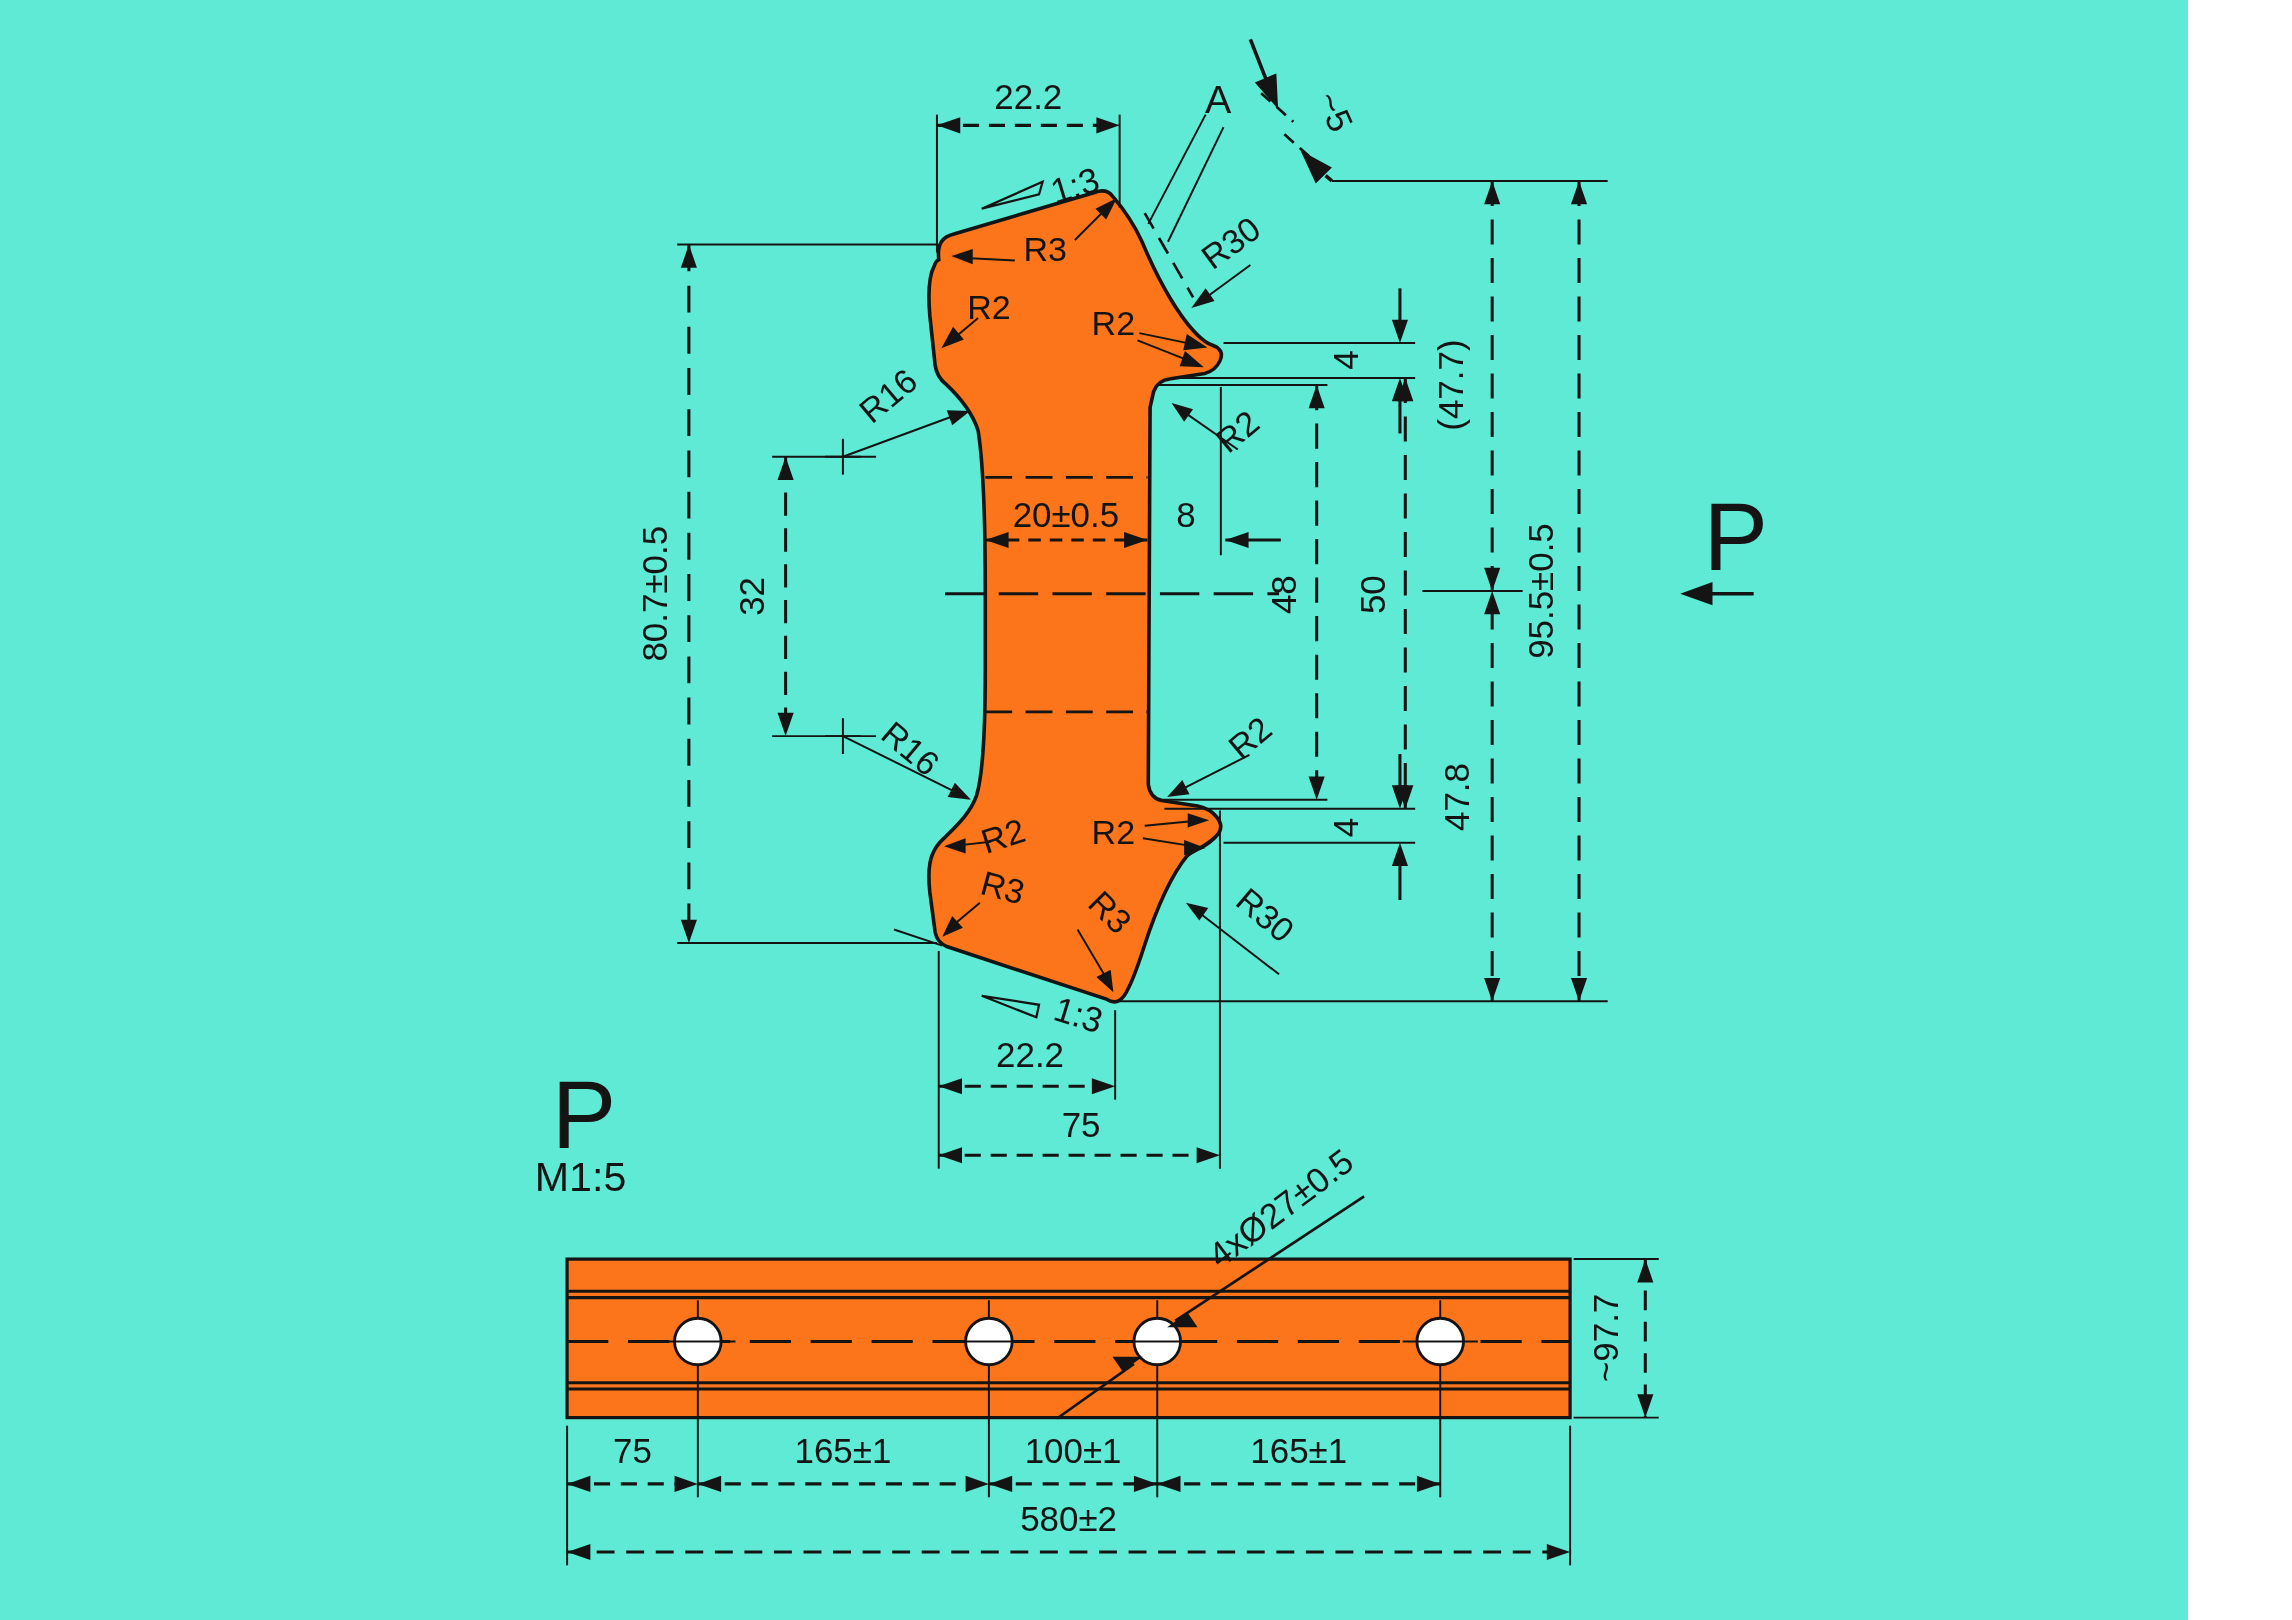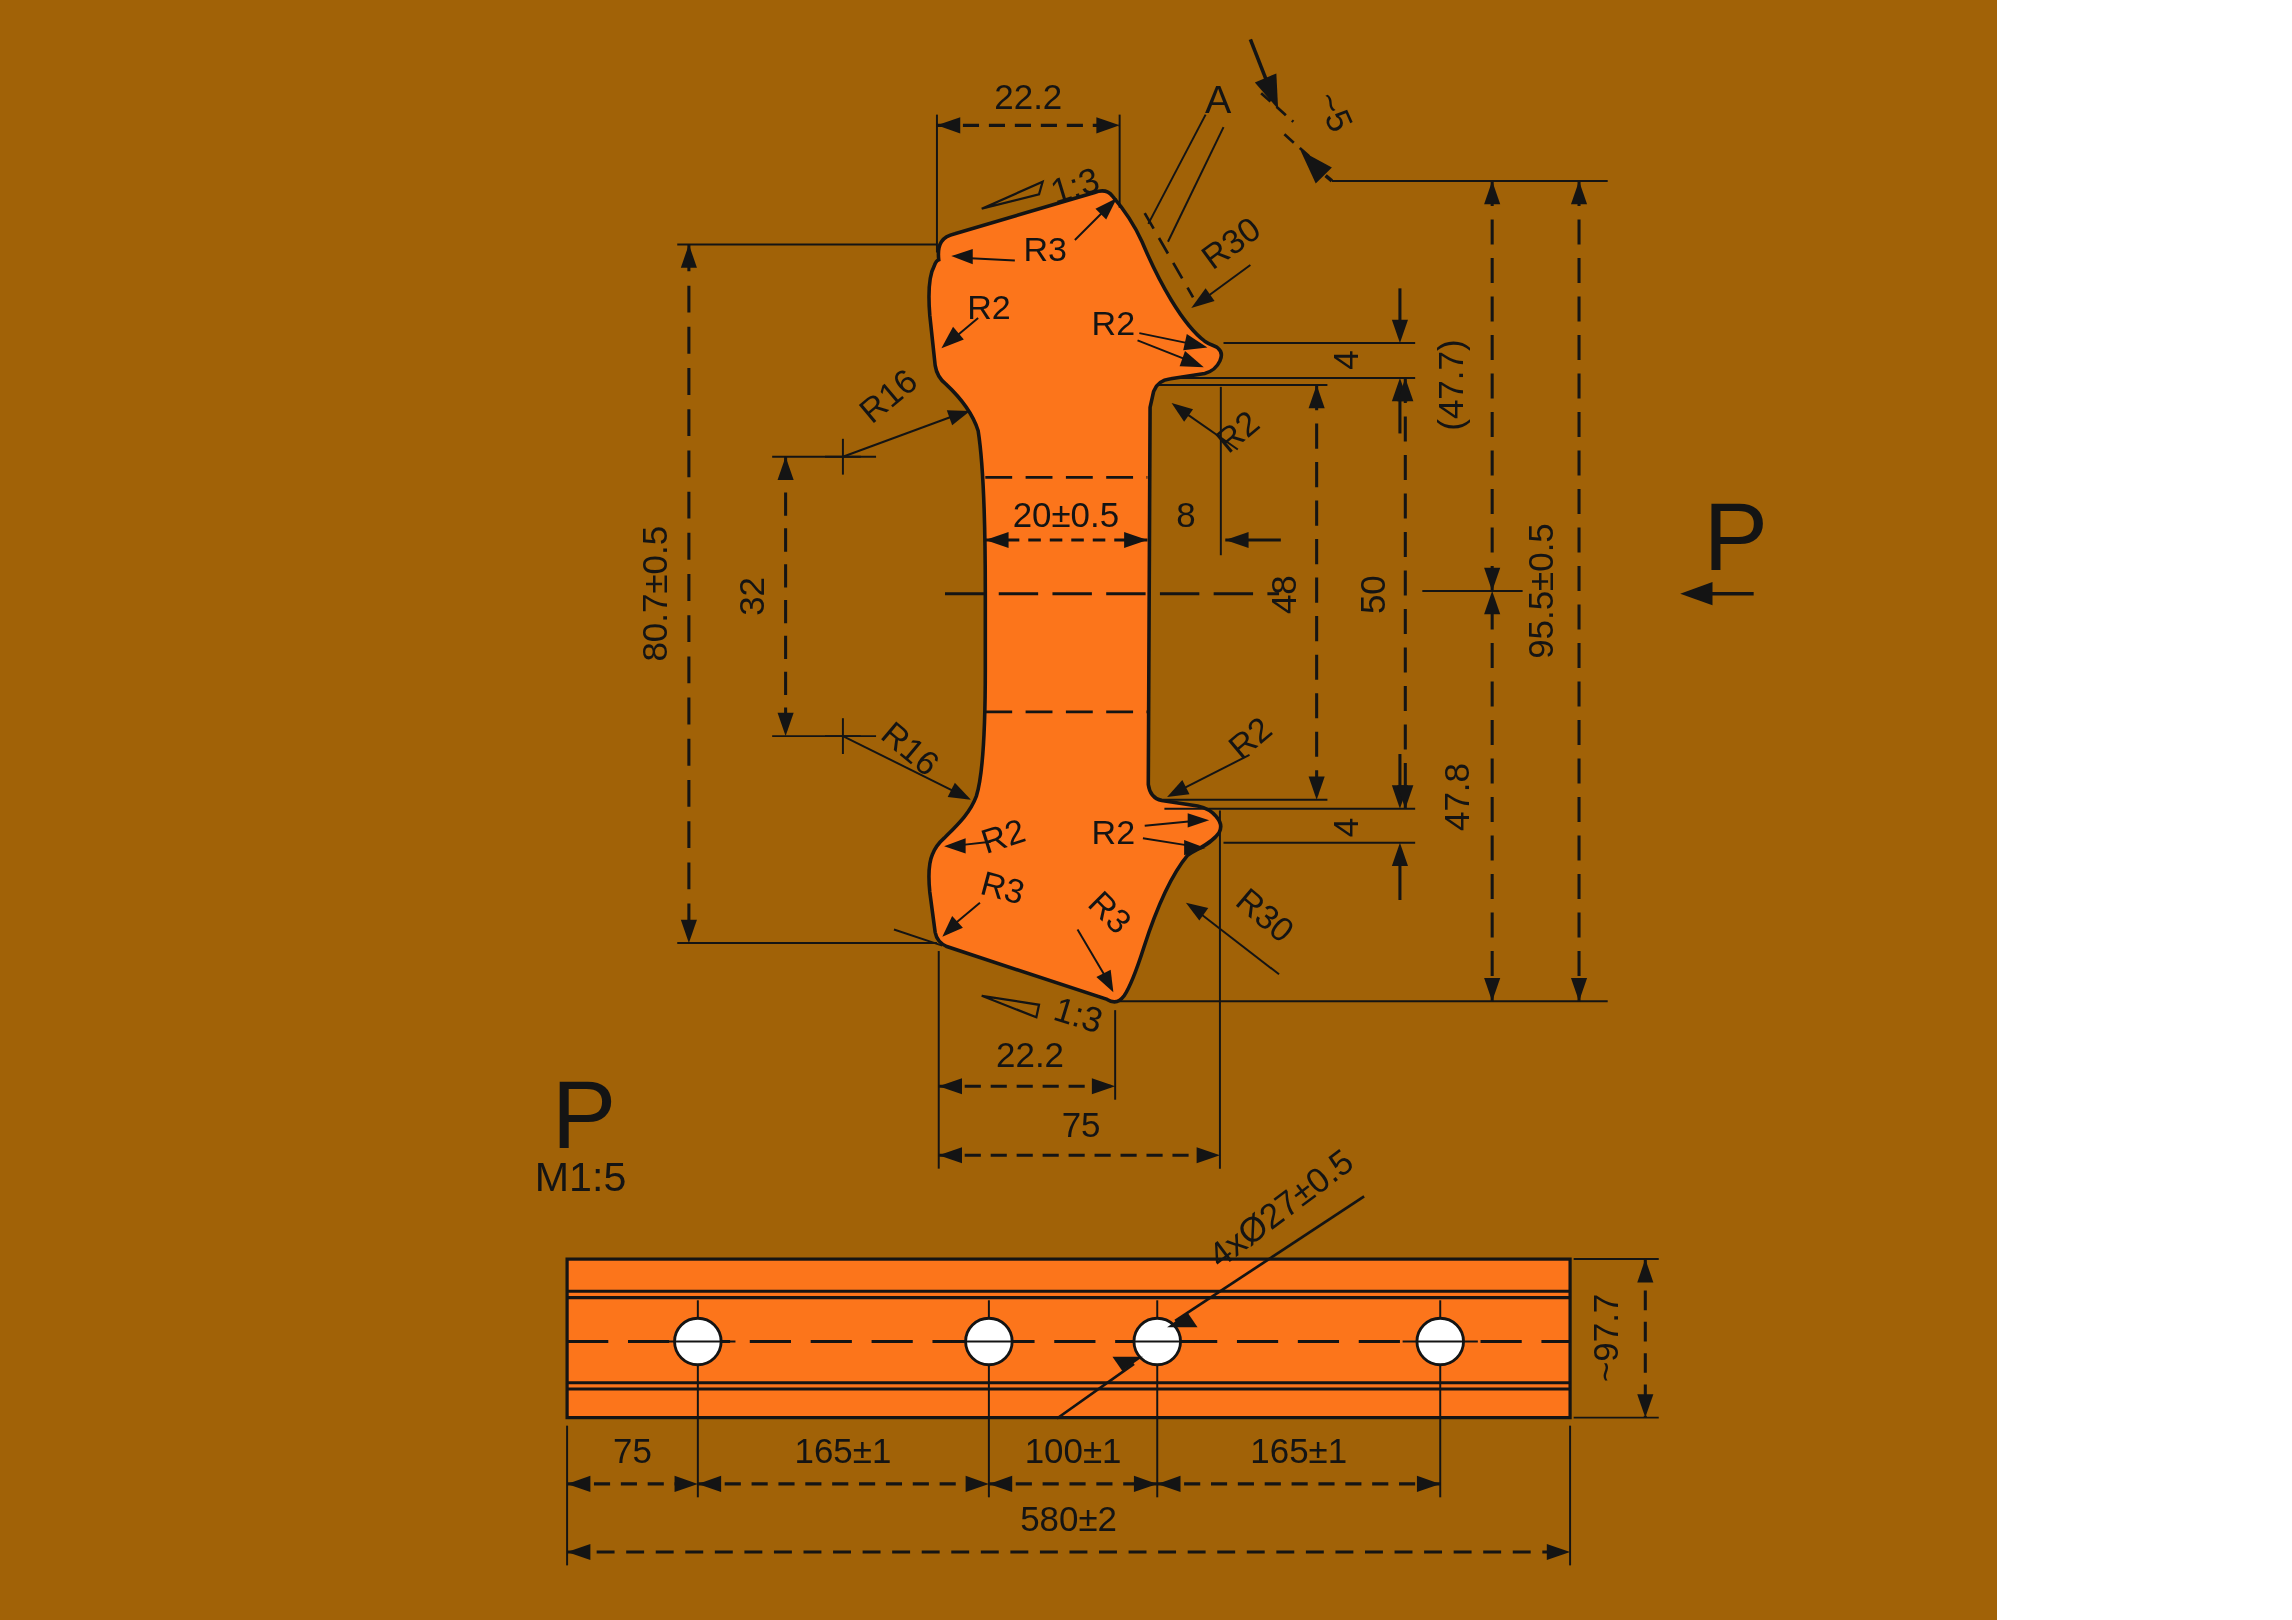--- a/index.html
+++ b/index.html
@@ -1,16 +1,16 @@
 <!DOCTYPE html>
 <html style="font-size:14.3px"><head>
 <meta charset="utf-8">
 <style>
   html,body{margin:0;padding:0;background:#ffffff;}
-  .stage{width:1997px;height:1620px;position:relative;background:#a16207;overflow:hidden;}
+  .stage{width:2188px;height:1620px;position:relative;background:#5eead4;overflow:hidden;}
   svg{display:block;}
   text{font-family:"Liberation Sans","DejaVu Sans",sans-serif;fill:#141414;}
   .dim{font-size:39px;}
   .rlab{font-size:38px;}
   .big-p{font-size:108px;font-weight:500;}
   .scale{font-size:46px;}
   .thin{stroke:#141414;stroke-width:2.2;fill:none;}
   .dimline{stroke:#141414;stroke-width:3.4;fill:none;}
   .outline{stroke:#141414;stroke-width:4;}
   .ah{fill:#141414;stroke:none;}

